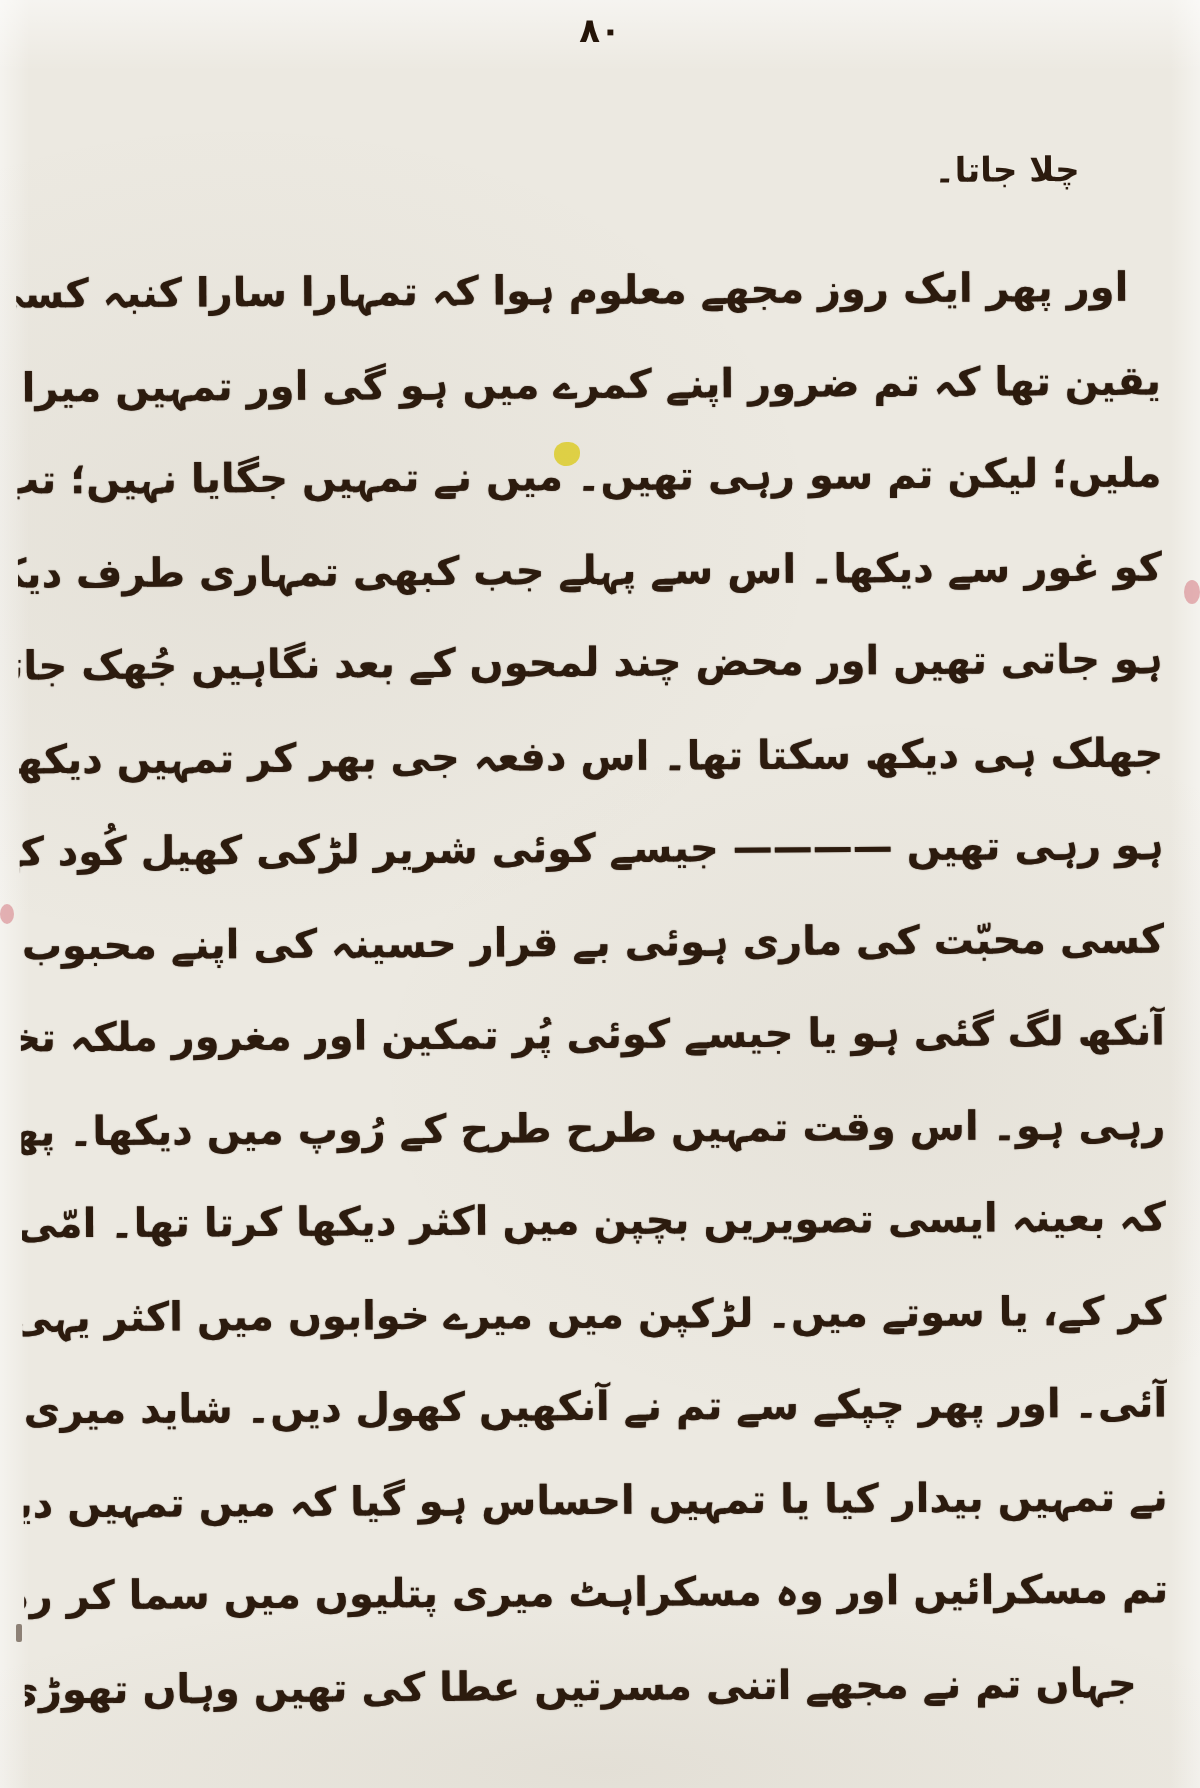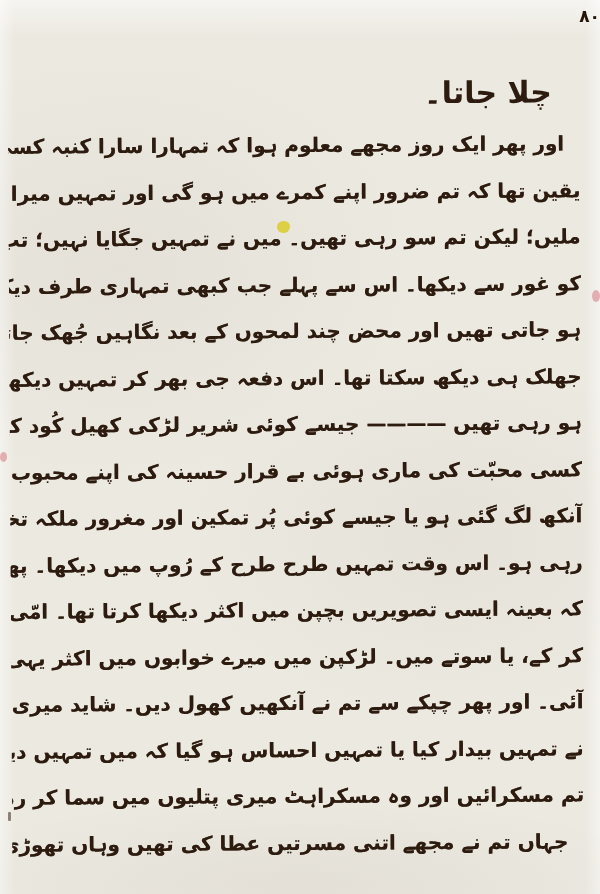--- a/index.html
+++ b/index.html
@@ -26,41 +26,41 @@
       radial-gradient(ellipse 380px 260px at 75% 60%, rgba(110,95,70,0.05), transparent 70%),
       radial-gradient(ellipse 500px 120px at 50% 99%, rgba(110,95,70,0.07), transparent 75%),
       linear-gradient(180deg, rgba(255,255,255,0.5) 0%, rgba(255,255,255,0) 4%),
       linear-gradient(90deg, rgba(255,255,255,0.45) 0%, rgba(255,255,255,0) 2.5%, rgba(255,255,255,0) 97.5%, rgba(255,255,255,0.45) 100%);
   }
   .page-number {
     position: absolute;
     top: 6px;
     left: 0;
     width: 100%;
-    text-align: right;
+    text-align: center;
     font-size: 17px;
     font-weight: bold;
     color: #241408;
     letter-spacing: 2px;
   }
   .text-rotor {
     position: absolute;
     left: 10px;
     top: 0;
     width: 572px;
     height: 894px;
     transform: rotate(-0.35deg);
     transform-origin: 50% 50%;
   }
   .para-end {
     position: absolute;
     top: 76px;
-    right: 28px;
+    right: 40px;
     direction: rtl;
-    font-size: 30px;
+    font-size: 17px;
     font-weight: bold;
     color: #2c1b0e;
   }
   .text-block {
     position: absolute;
     top: 122px;
     left: 0;
     width: 572px;
     direction: rtl;
   }

